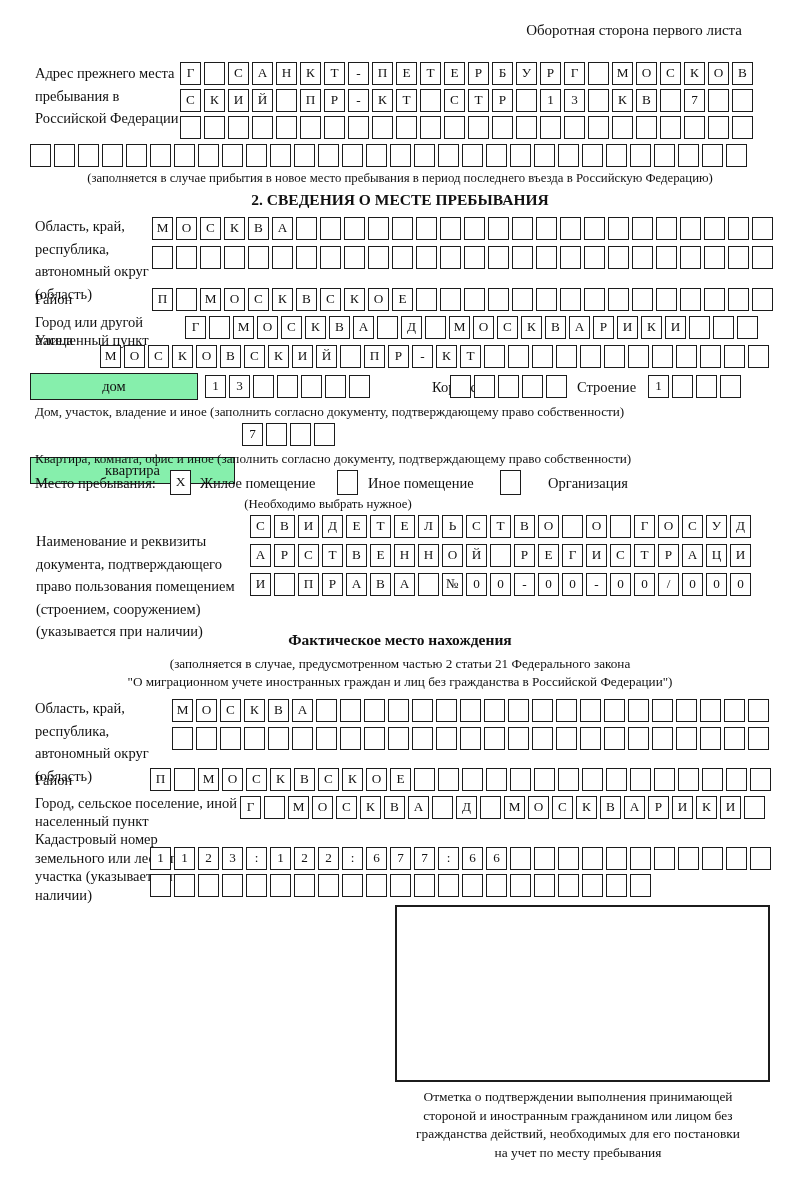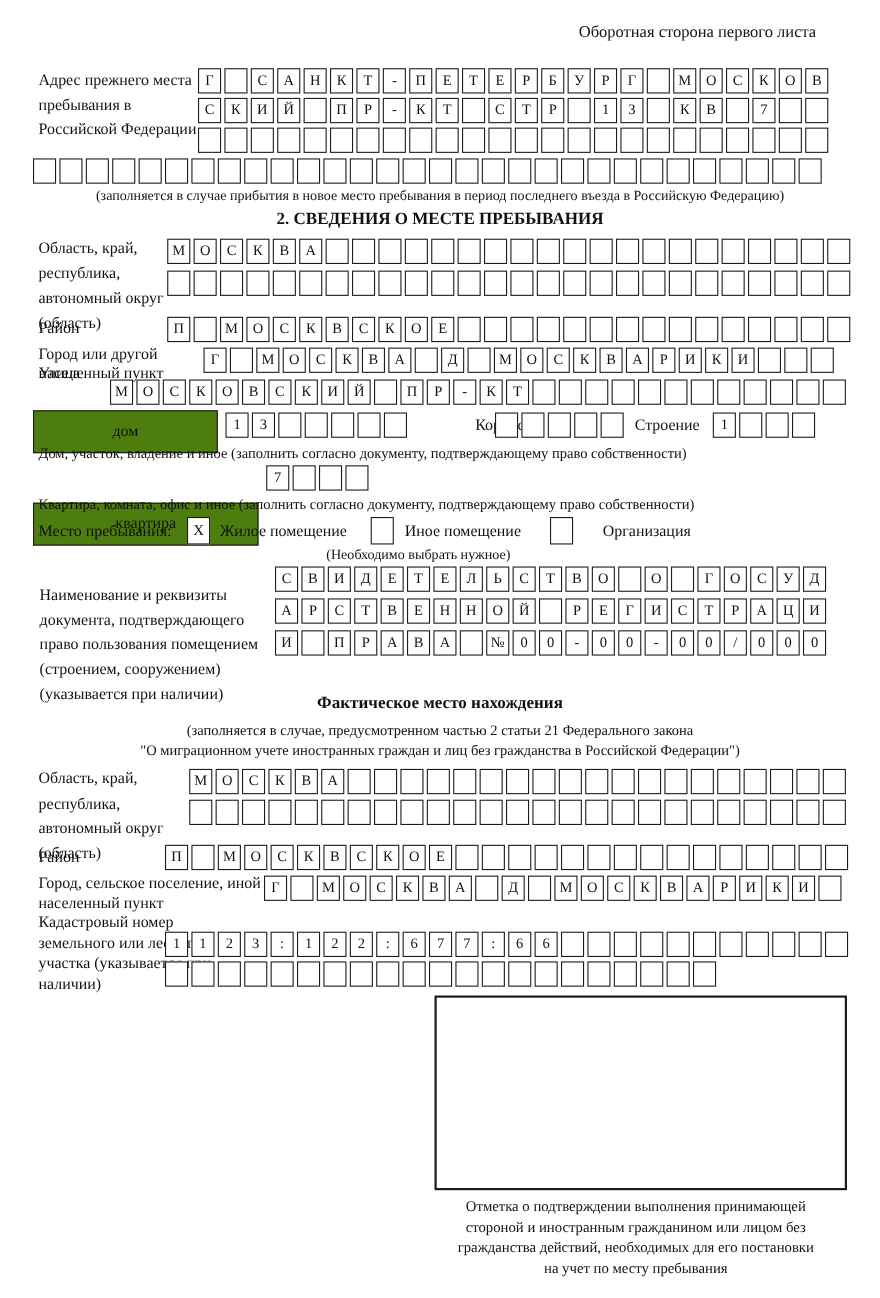--- a/index.html
+++ b/index.html
@@ -22,24 +22,24 @@
     width:21px;height:23px;
     border:1.6px solid #1c1c1c;
     box-sizing:border-box;
     font-size:13.2px;line-height:20px;
     text-align:center;
     font-family:"Liberation Serif","DejaVu Serif",serif;
     flex:0 0 auto;
     background:#fff;
   }
   .wbox{
-    position:absolute;height:39px;
+    position:absolute;height:27px;
     border:1.7px solid #1c1c1c;box-sizing:border-box;
     display:flex;align-items:center;justify-content:center;
-    font-size:14.5px;background:#4d7c0f;
+    font-size:14.5px;background:#86efac;
   }
   .chk{
     position:absolute;width:21px;height:25px;
     border:1.6px solid #1c1c1c;box-sizing:border-box;
     font-size:13.5px;line-height:22px;text-align:center;background:#fff;
   }
   .stamp{
     position:absolute;
     border:2px solid #1c1c1c;box-sizing:border-box;background:#fff;
   }
@@ -351,21 +351,21 @@
     </div>
   <div class="abs note" style="left:35px;top:451px;font-size:13.2px;">Квартира, комната, офис и иное (заполнить согласно документу, подтверждающему право собственности)</div>
 
   <div class="abs lbl" style="left:35px;top:472px;">Место пребывания:</div>
   <div class="chk" style="left:170px;top:470px;">X</div>
   <div class="abs lbl" style="left:200px;top:472px;">Жилое помещение</div>
   <div class="chk" style="left:337px;top:470px;"></div>
   <div class="abs lbl" style="left:368px;top:472px;">Иное помещение</div>
   <div class="chk" style="left:500px;top:470px;"></div>
   <div class="abs lbl" style="left:548px;top:472px;">Организация</div>
-  <div class="abs note" style="left:144px;top:497px;width:320px;text-align:right;">(Необходимо выбрать нужное)</div>
+  <div class="abs note" style="left:168px;top:497px;width:320px;text-align:center;">(Необходимо выбрать нужное)</div>
 
   <div class="abs lbl" style="left:36px;top:514px;width:215px;margin-top:16px;">Наименование и реквизиты документа, подтверждающего право пользования помещением (строением, сооружением) (указывается при наличии)</div>
   <div class="cellrow" style="left:250px;top:515px;">
       <span class="cell">С</span>
       <span class="cell">В</span>
       <span class="cell">И</span>
       <span class="cell">Д</span>
       <span class="cell">Е</span>
       <span class="cell">Т</span>
       <span class="cell">Е</span>

